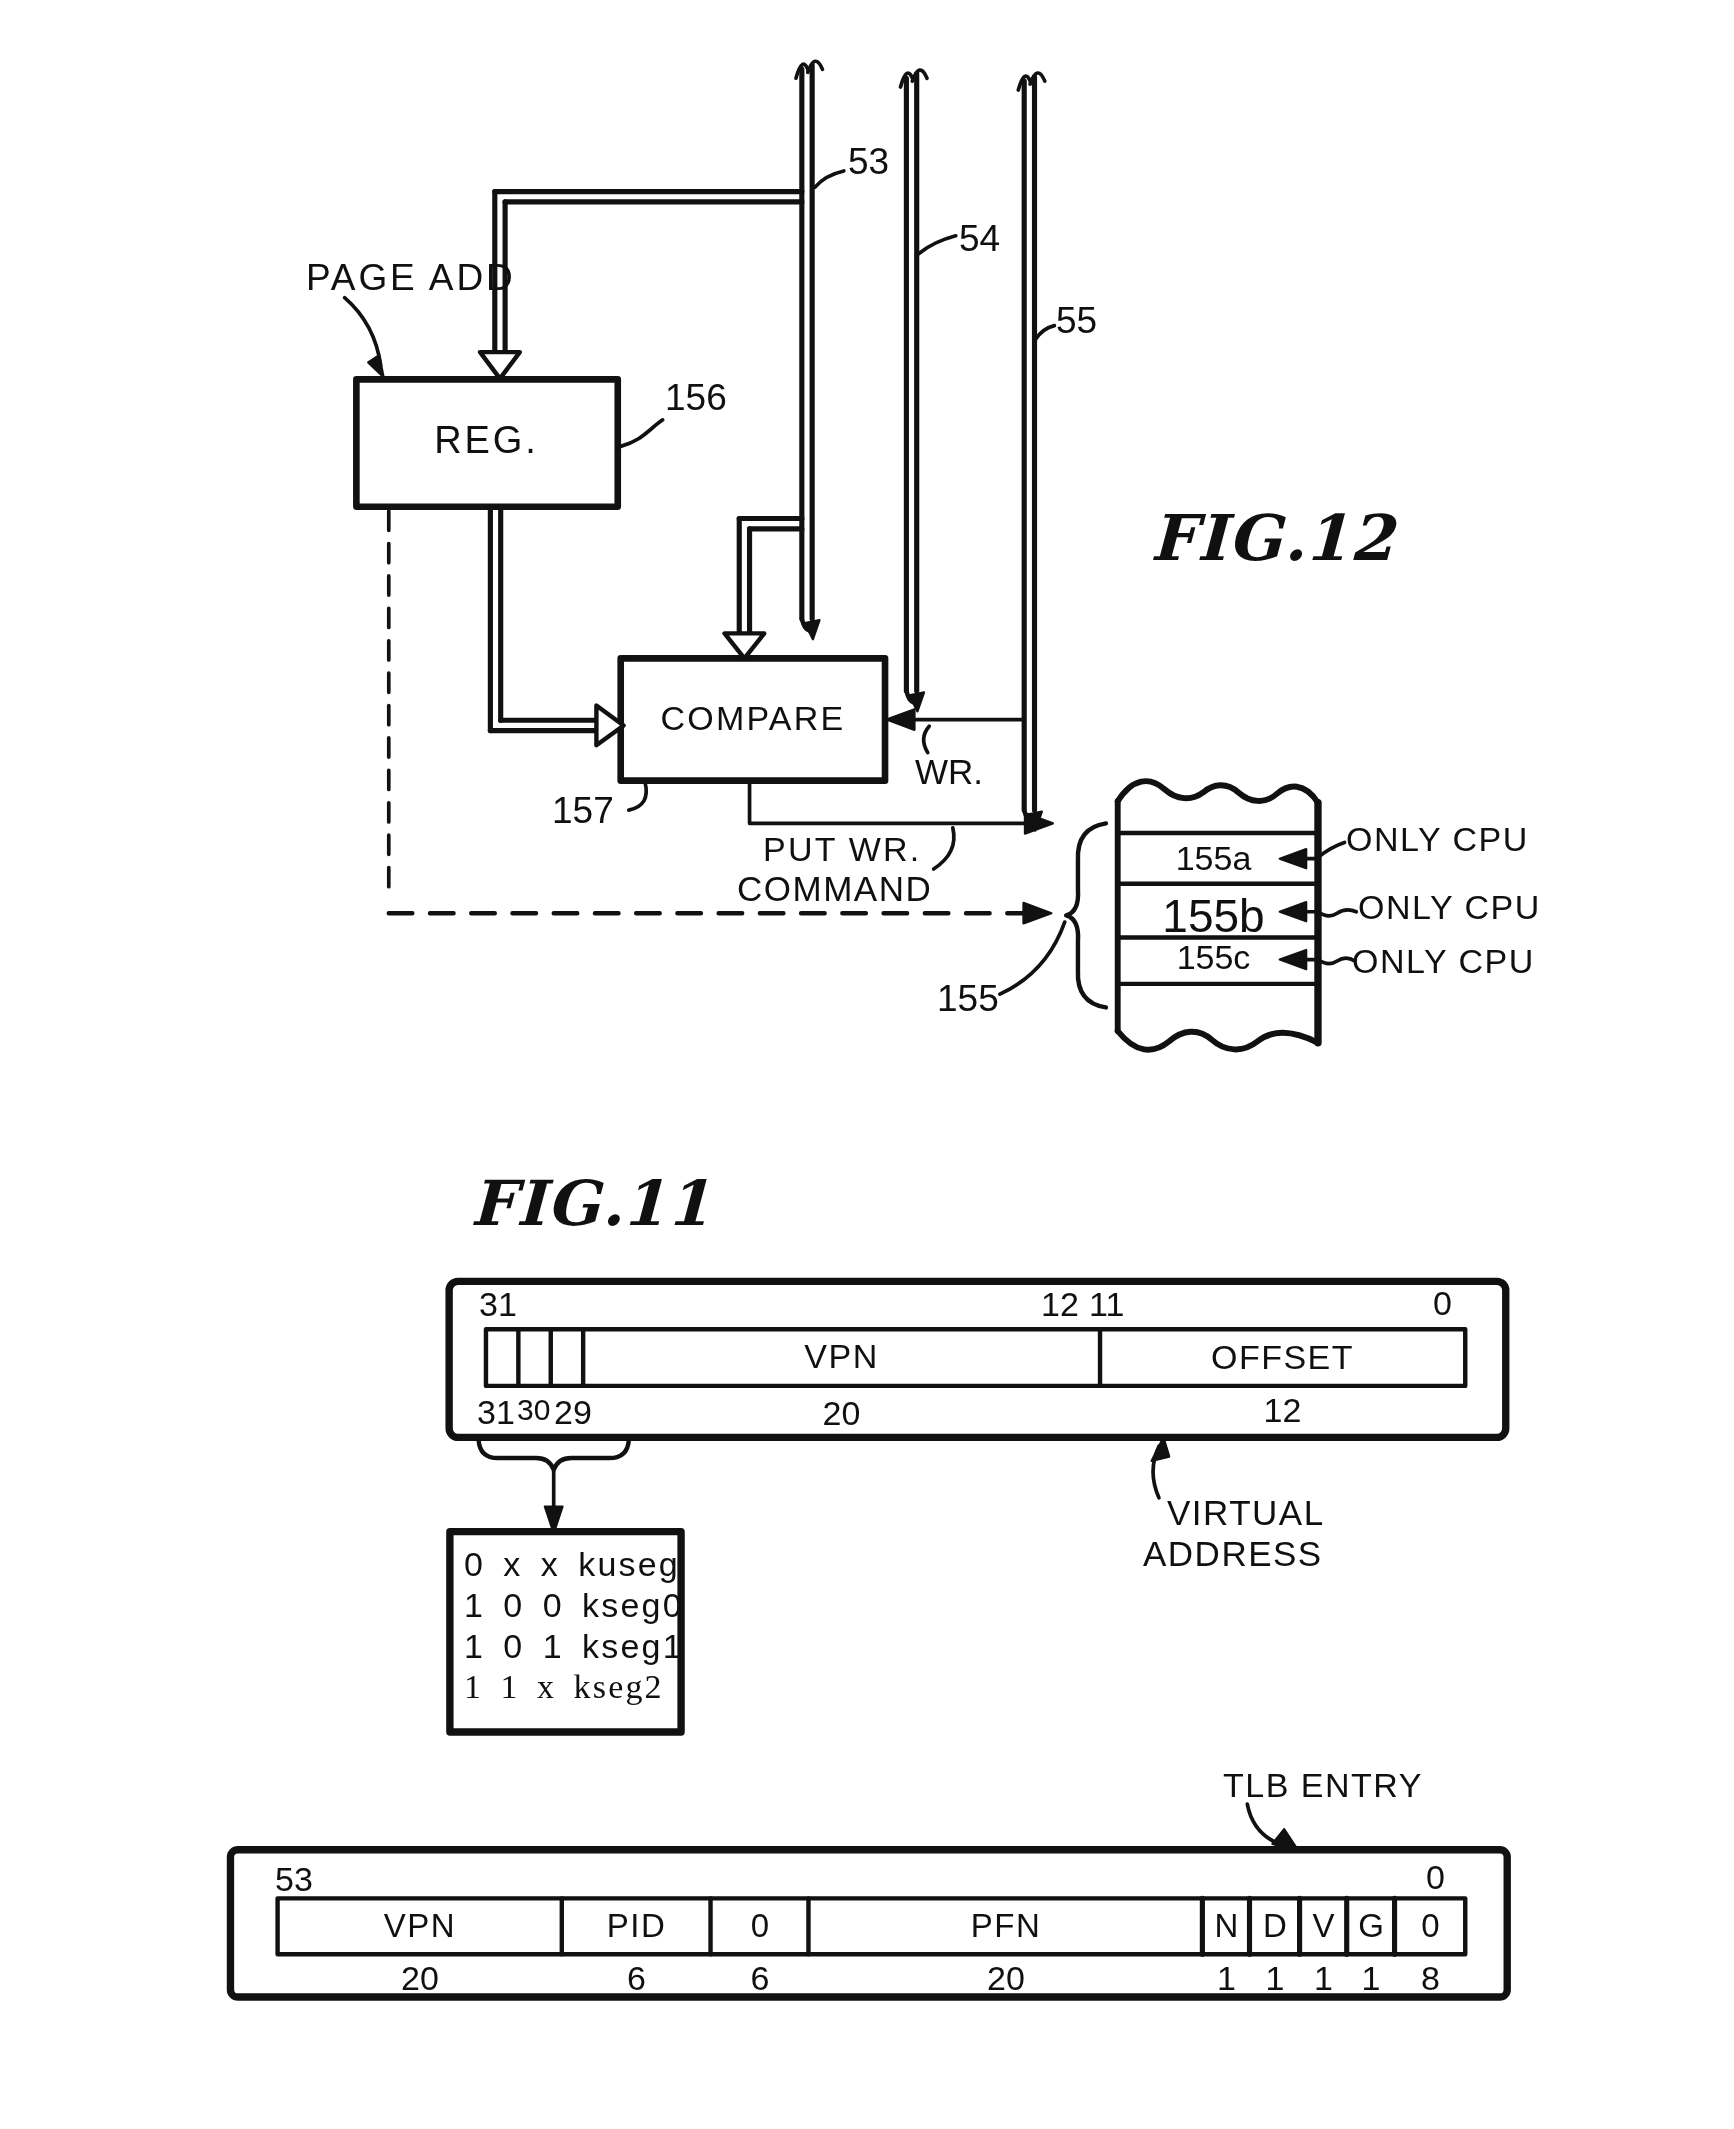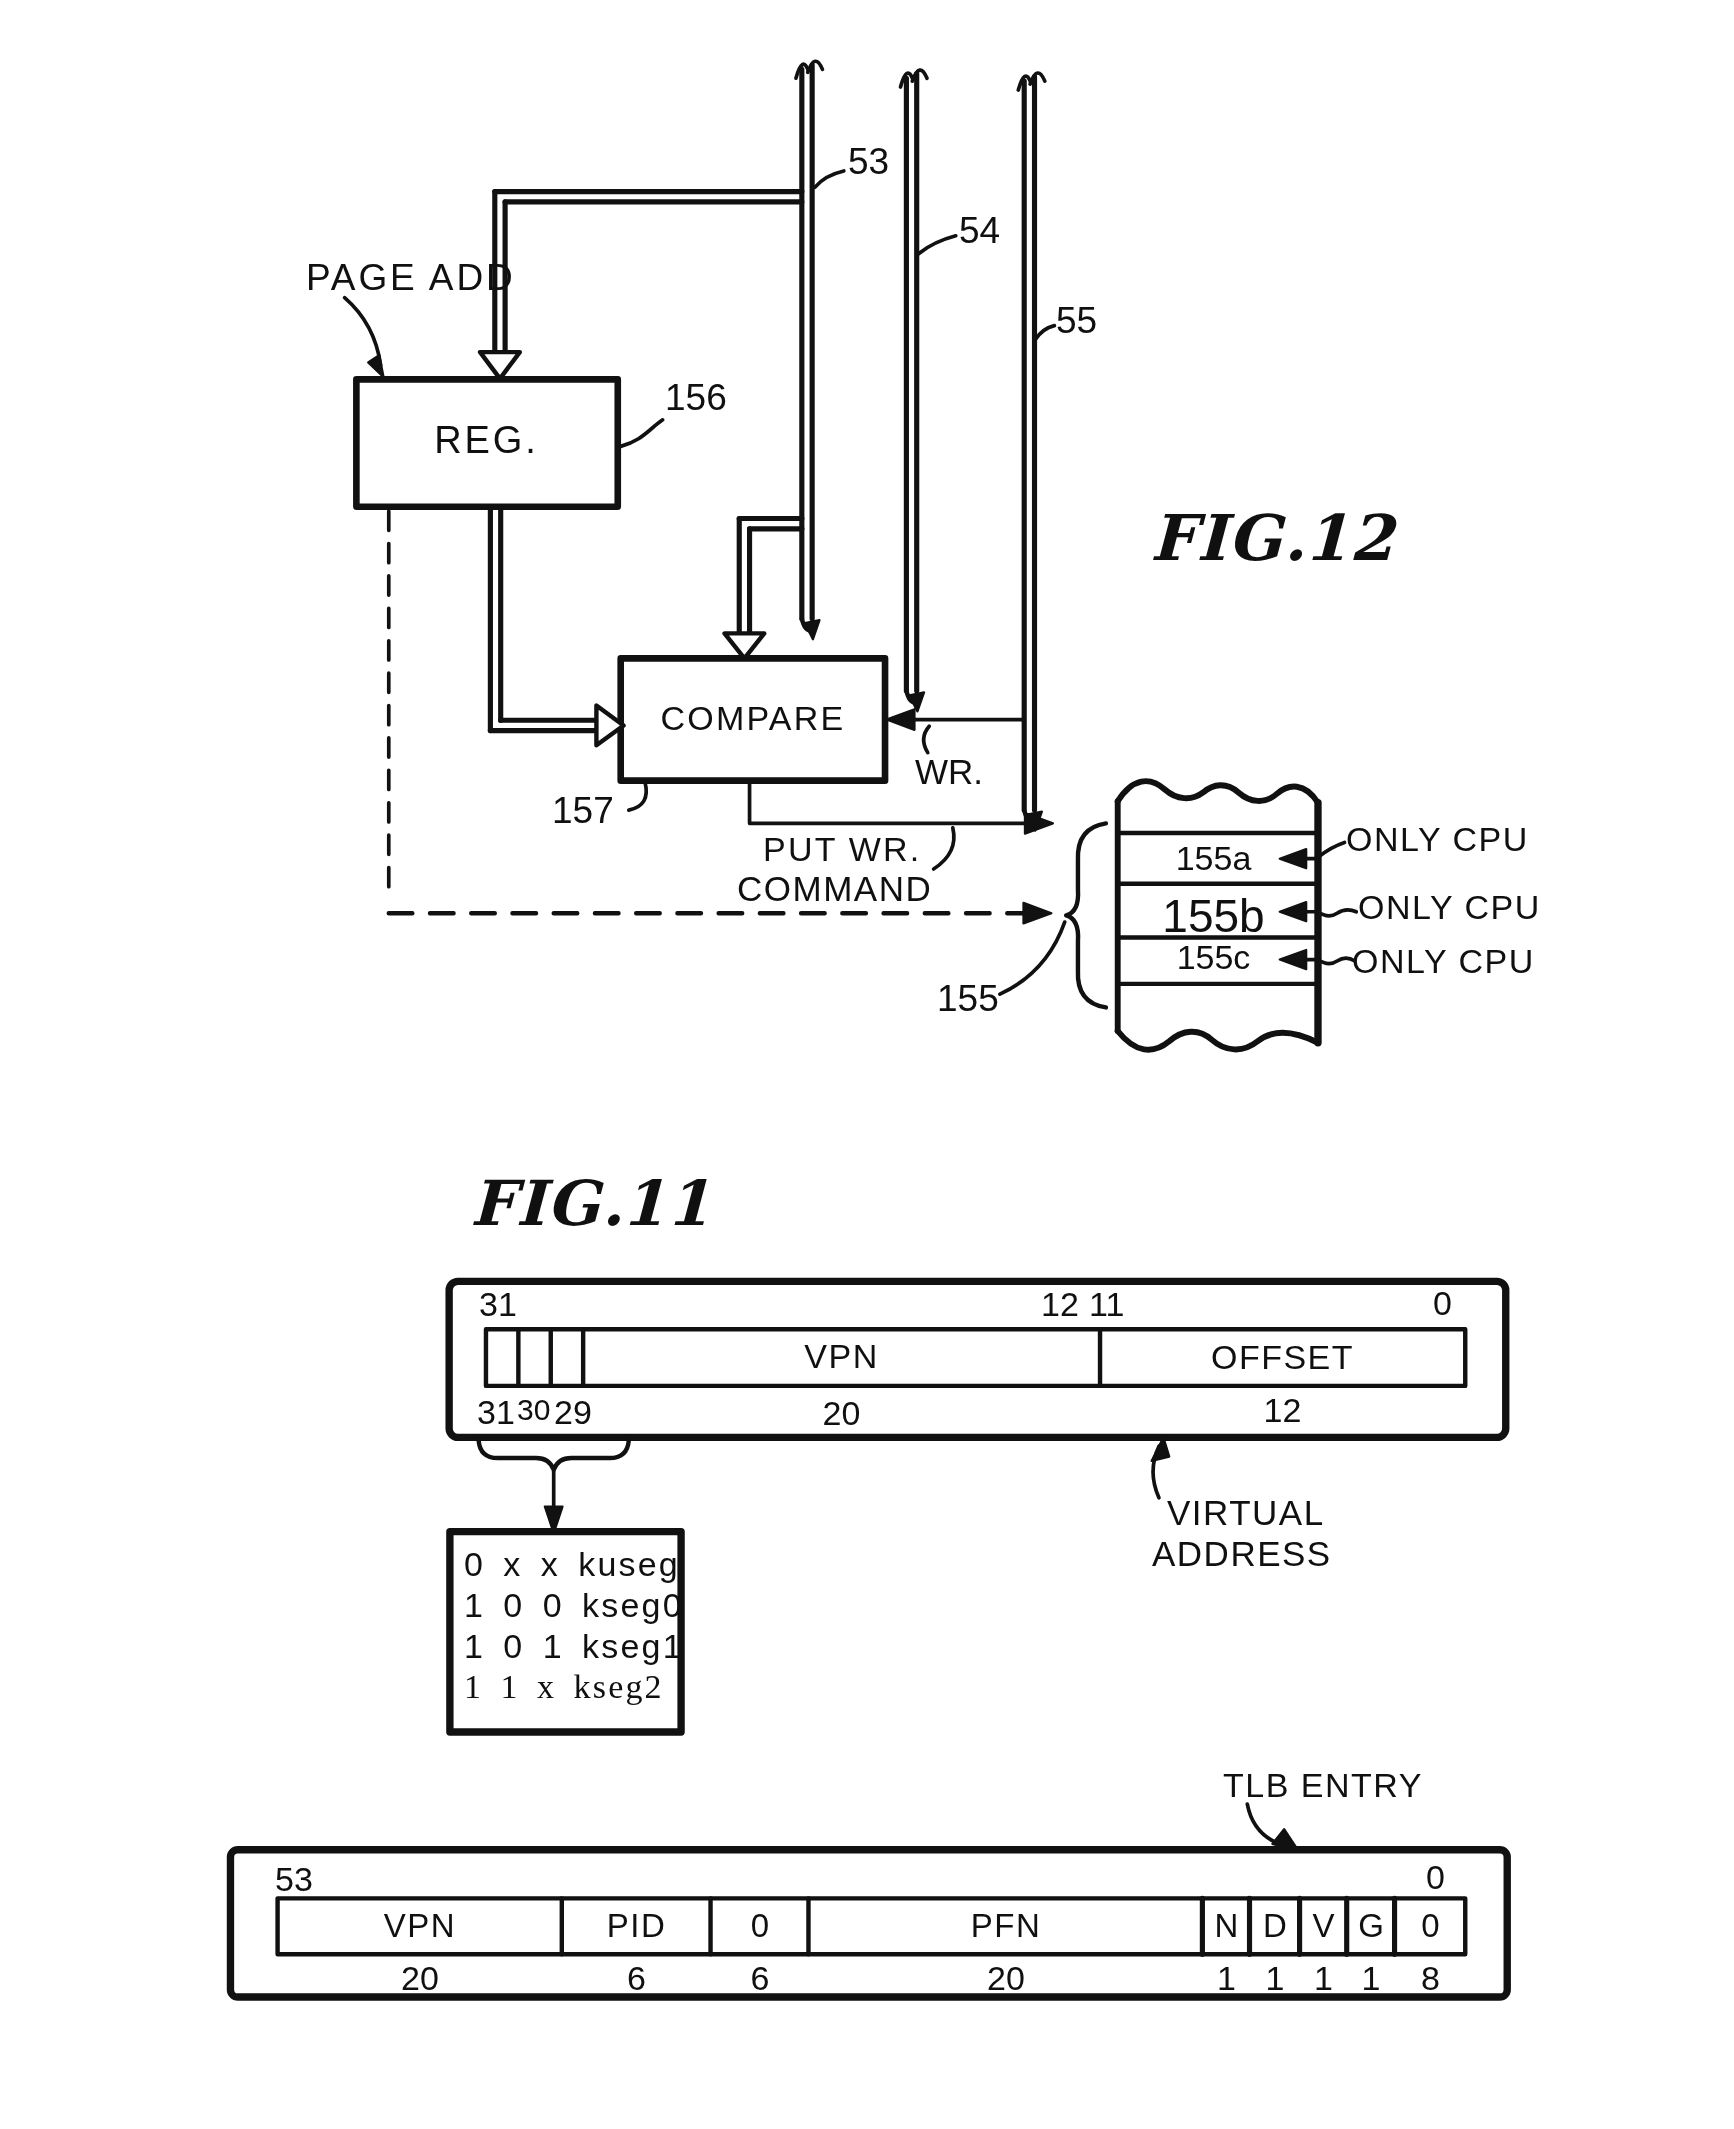--- a/index.html
+++ b/index.html
@@ -169,21 +169,21 @@
       <line x1="1765" y1="2578" x2="1765" y2="2654" stroke-width="7"></line>
       <line x1="1829" y1="2578" x2="1829" y2="2654" stroke-width="7"></line>
       <line x1="1894" y1="2578" x2="1894" y2="2654" stroke-width="7"></line>
     </g>
   </svg>
 
   <div class="lbl" style="left:282px;top:259px;font-size:37px;letter-spacing:2.9px;margin-left:24px;">PAGE ADD</div>
   <div class="lbl ctr" style="left:356px;top:421px;width:261px;font-size:38px;letter-spacing:2.9px;">REG.</div>
   <div class="lbl" style="left:665px;top:379px;font-size:37px;">156</div>
   <div class="lbl" style="left:848px;top:143px;font-size:37px;">53</div>
-  <div class="lbl" style="left:959px;top:212px;font-size:37px;text-align:right;">54</div>
+  <div class="lbl" style="left:959px;top:220px;font-size:37px;text-align:right;">54</div>
   <div class="lbl" style="left:1056px;top:302px;font-size:37px;">55</div>
   <div class="lbl figtitle" style="left:1156px;top:507px;font-size:63px;">FIG.12</div>
   <div class="lbl ctr" style="left:621px;top:701px;width:264px;font-size:34px;letter-spacing:2.2px;">COMPARE</div>
   <div class="lbl" style="left:915px;top:754px;font-size:35px;">WR.</div>
   <div class="lbl" style="left:552px;top:792px;font-size:37px;text-align:center;">157</div>
   <div class="lbl" style="left:763px;top:832px;font-size:34px;letter-spacing:2.2px;">PUT WR.</div>
   <div class="lbl" style="left:737px;top:871px;font-size:35px;letter-spacing:1.5px;">COMMAND</div>
 
   <div class="lbl ctr" style="left:1118px;top:841px;width:191px;font-size:34px;">155a</div>
   <div class="lbl ctr" style="left:1118px;top:893px;width:191px;font-size:46px;">155b</div>
@@ -205,21 +205,21 @@
   <div class="lbl" style="left:554px;top:1395px;font-size:34px;">29</div>
   <div class="lbl ctr" style="left:583px;top:1396px;width:517px;font-size:34px;">20</div>
   <div class="lbl ctr" style="left:1100px;top:1393px;width:365px;font-size:34px;">12</div>
 
   <div class="lbl seg" style="left:464px;top:1547px;font-size:34px;">0 x x kuseg</div>
   <div class="lbl seg" style="left:464px;top:1588px;font-size:34px;">1 0 0 kseg0</div>
   <div class="lbl seg" style="left:464px;top:1629px;font-size:34px;">1 0 1 kseg1</div>
   <div class="lbl seg" style="left:464px;top:1670px;font-size:34px;font-family:Liberation Serif, serif;">1 1 x kseg2</div>
 
   <div class="lbl" style="left:1167px;top:1495px;font-size:35px;letter-spacing:1.5px;">VIRTUAL</div>
-  <div class="lbl" style="left:1143px;top:1536px;font-size:35px;letter-spacing:1.5px;margin-left:9px;">ADDRESS</div>
+  <div class="lbl" style="left:1143px;top:1536px;font-size:35px;letter-spacing:1.5px;">ADDRESS</div>
 
   <div class="lbl" style="left:1195px;top:1768px;font-size:34px;letter-spacing:1.5px;margin-left:28px;">TLB ENTRY</div>
   <div class="lbl" style="left:275px;top:1862px;font-size:34px;">53</div>
   <div class="lbl" style="left:1426px;top:1860px;font-size:34px;">0</div>
 
   <div class="lbl ctr" style="left:278px;top:1909px;width:284px;font-size:33px;letter-spacing:1.5px;">VPN</div>
   <div class="lbl ctr" style="left:562px;top:1909px;width:149px;font-size:33px;letter-spacing:1.5px;">PID</div>
   <div class="lbl ctr" style="left:711px;top:1909px;width:98px;font-size:33px;">0</div>
   <div class="lbl ctr" style="left:809px;top:1909px;width:394px;font-size:33px;letter-spacing:1.5px;">PFN</div>
   <div class="lbl ctr" style="left:1203px;top:1909px;width:47px;font-size:33px;">N</div>

